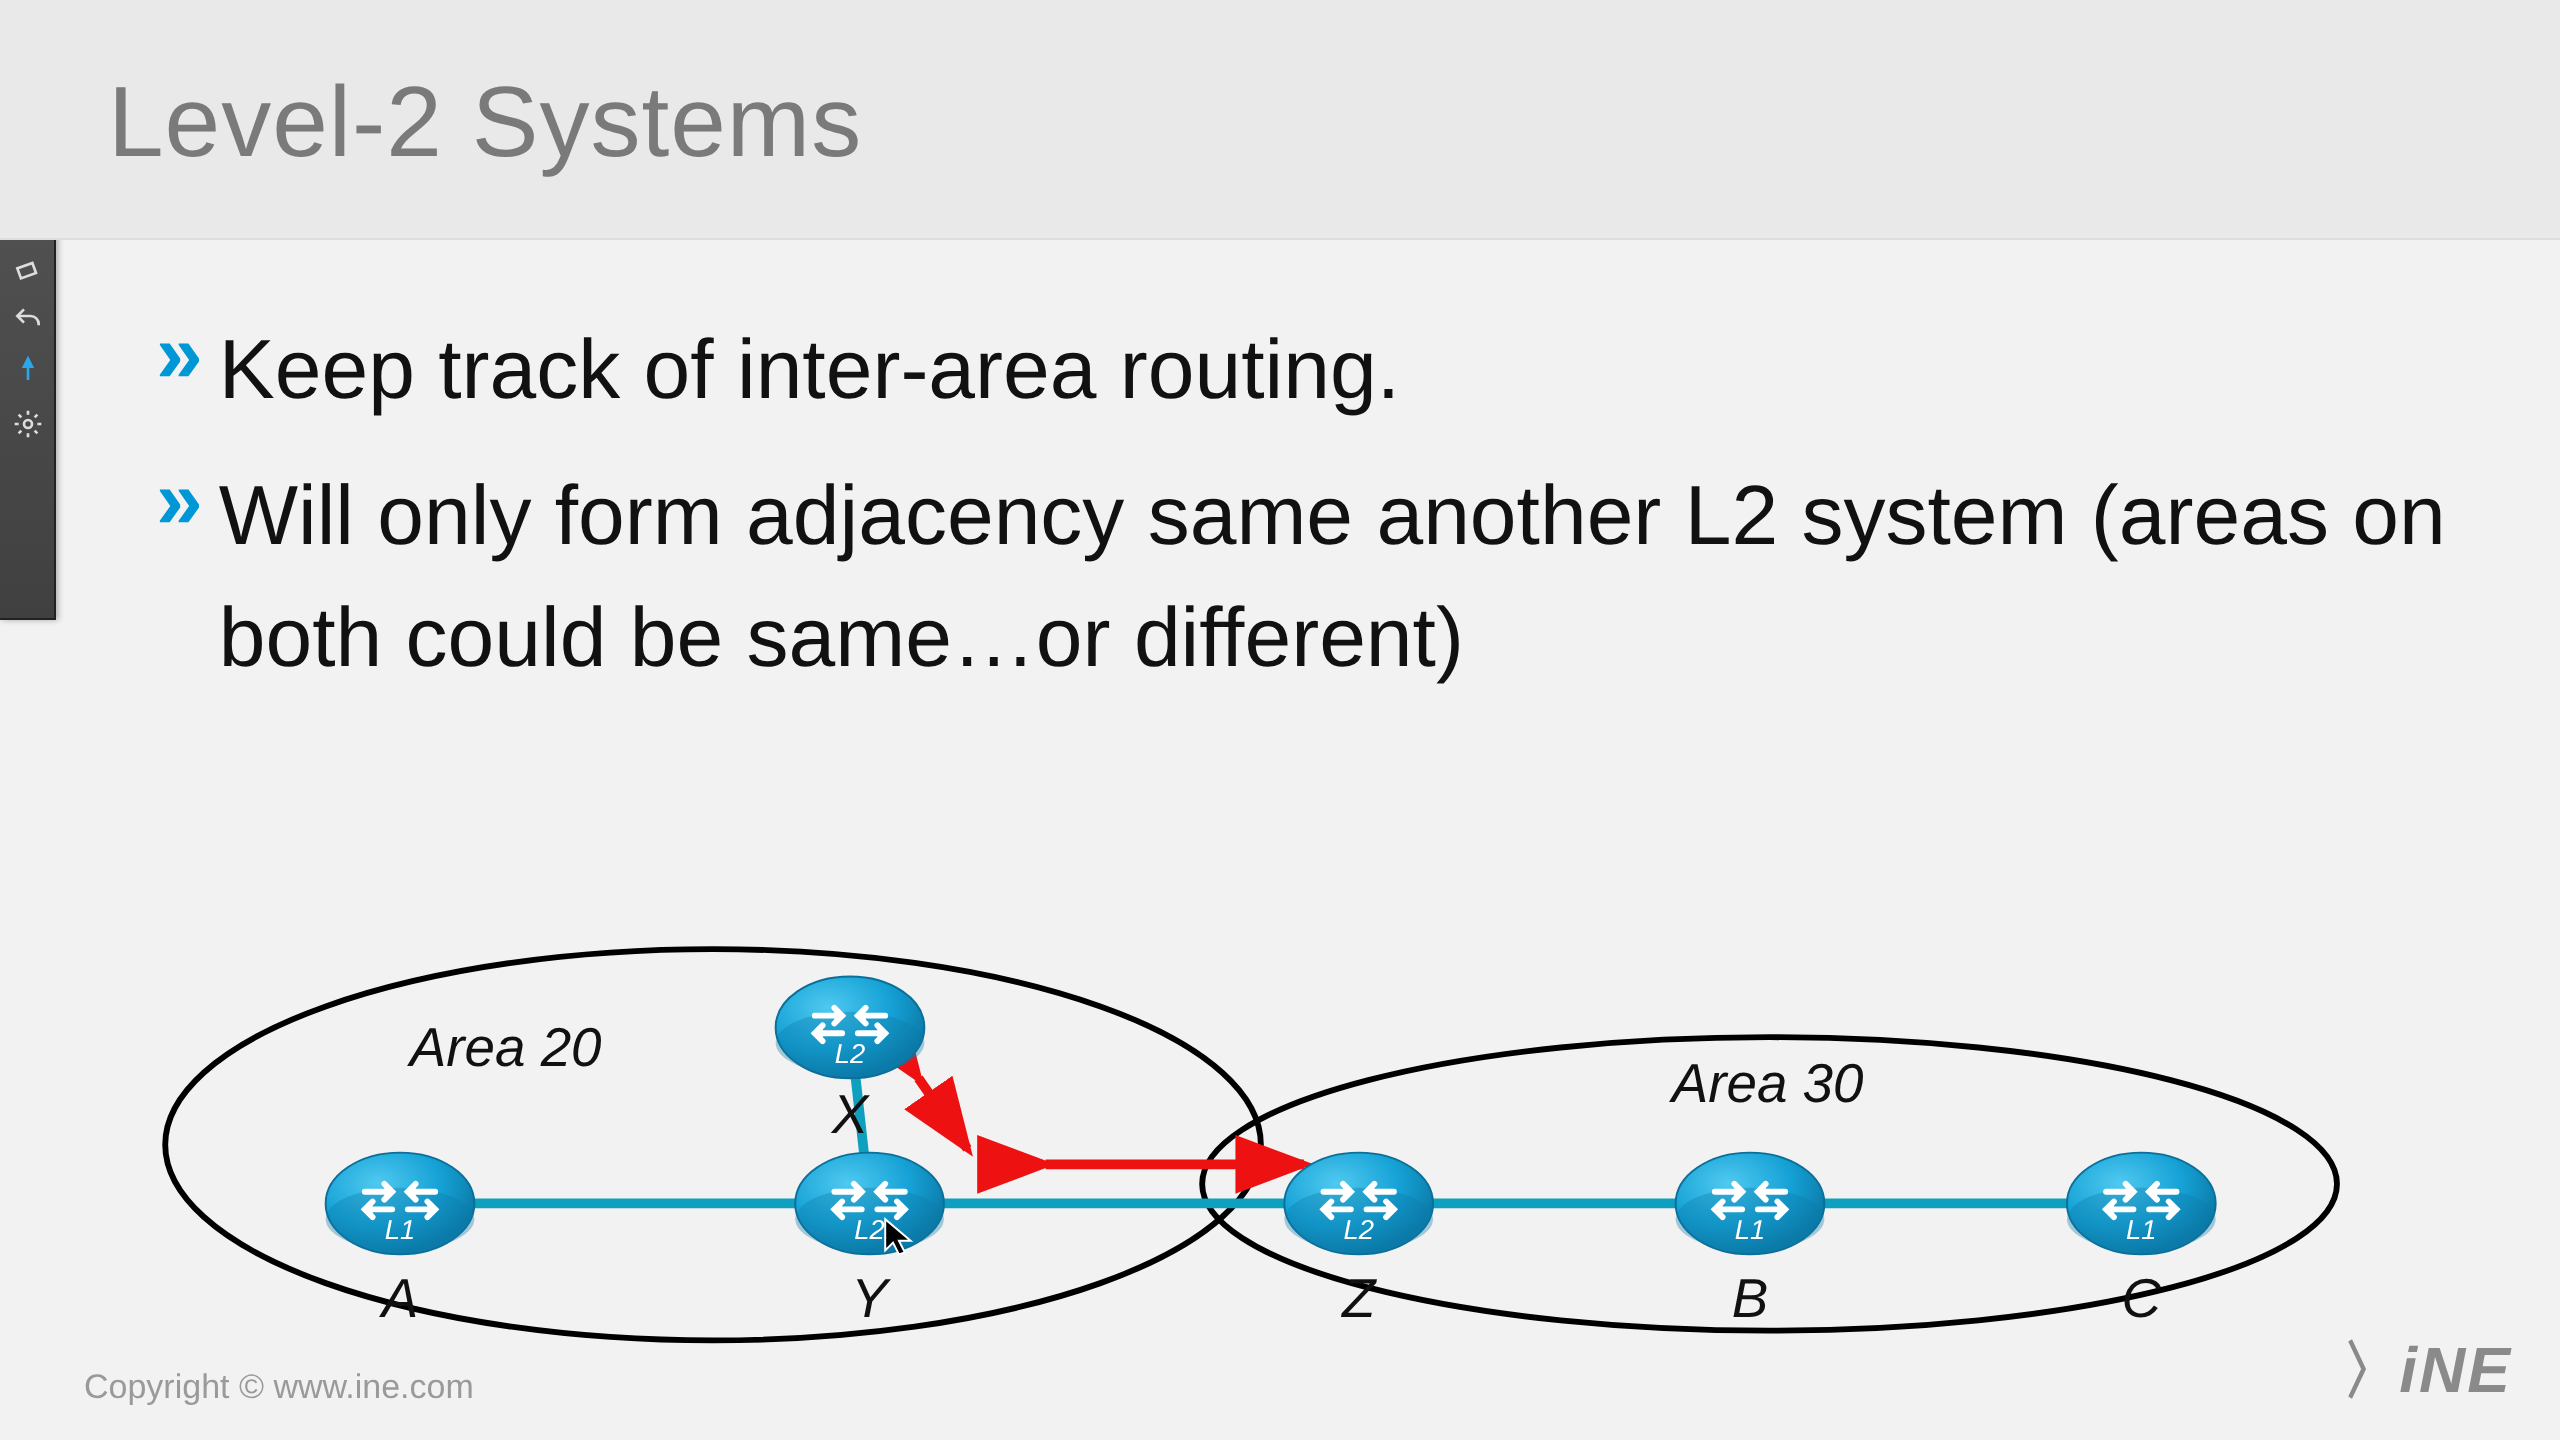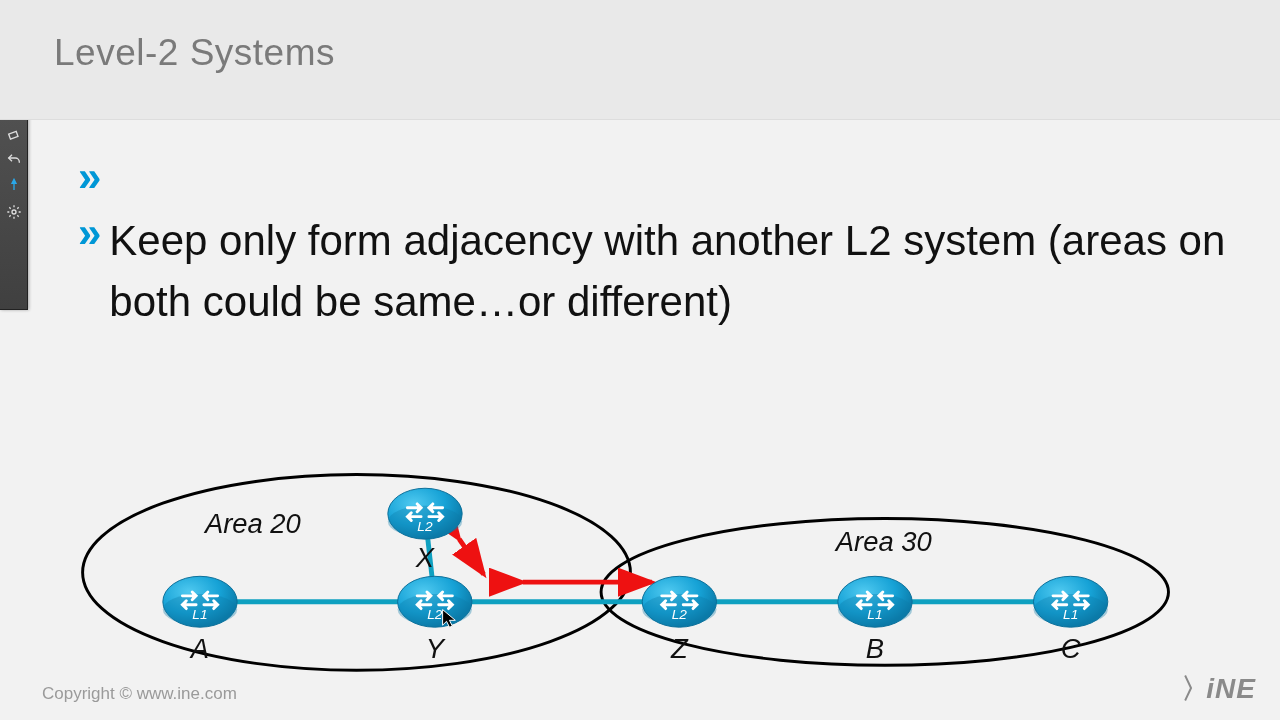--- a/index.html
+++ b/index.html
@@ -20,39 +20,39 @@
   .tbicon.green svg { stroke:#7ecb3c; fill:#7ecb3c; }
   .tbicon.blue svg { stroke:#2aa7e8; fill:#2aa7e8; }
 
   
   .titlebar {
     position: absolute; left: 0; right: 0; top: 0; height: 120px;
     background: #e9e9e9; border-bottom: 1px solid #ddd;
   }
   .title {
     position: absolute; left: 54px; top: 32px;
-    font-size: 37px; font-weight: 400; color: #7a7a7a; letter-spacing: 0.5px;
+    font-size: 50px; font-weight: 400; color: #7a7a7a; letter-spacing: 0.5px;
   }
 
   
   .content { position:absolute; left:78px; top:155px; right:30px; }
   .bullet-row { display:flex; margin-bottom:12px; align-items:flex-start; }
   .bullet-marker { color:#0097d6; font-size:42px; font-weight:700; letter-spacing:-6px; margin-right:14px; line-height:1.05; }
   .bullet-text { font-size:42px; color:#111; line-height:1.45; font-weight:400; }
 
   
   .diagram { position:absolute; left:60px; right:40px; top:455px; bottom:40px;font-style:italic; }
   .diagram svg { width:100%; height:100%; overflow:visible; }
 
   .router-label-under { font-size:28px; fill:#111; font-family:inherit; text-anchor:middle; }
   .router-label-in { font-size:14px; fill:#fff; font-family:inherit; text-anchor:middle; font-weight:500; }
   .area-label { font-size:28px; fill:#111; font-family:inherit; }
 
   .copyright { position:absolute; left:42px; bottom:16px; font-size:17px; color:#9a9a9a; }
-  .logo { position:absolute; right:24px; bottom:12px; font-size:28px; font-style:italic; color:#8a8a8a; font-weight:600; letter-spacing:1px; }
+  .logo { position:absolute; right:24px; bottom:12px; font-size:32px; font-style:italic; color:#8a8a8a; font-weight:600; letter-spacing:1px; }
   .logo::before { content:"〉"; font-style:normal; margin-right:-4px; color:#8a8a8a; }
 
 </style>
 </head>
 <body>
 
 <div class="toolbar">
   <div class="tbpage">1/1</div>
   <div class="tbicon">
       <svg viewBox="0 0 24 24">
@@ -94,24 +94,25 @@
     </div>
 </div>
 
 <div class="titlebar">
   <div class="title">Level-2 Systems</div>
 </div>
 
 <div class="content">
   <div class="bullet-row">
     <div class="bullet-marker">»</div>
+    <div class="bullet-text">Keep track of inter-area routing.</div>
   </div>
   <div class="bullet-row">
     <div class="bullet-marker">»</div>
-    <div class="bullet-text">Keep only form adjacency with another L2 system (areas on both could be same…or different)</div>
+    <div class="bullet-text">Will only form adjacency same another L2 system (areas on both could be same…or different)</div>
   </div>
 </div>
 
 <div class="diagram">
 <svg viewBox="0 0 1180 230">
   <defs>
     <radialGradient id="rgrad" cx="35%" cy="30%" r="70%">
       <stop offset="0%" stop-color="#4fc9f0"></stop>
       <stop offset="60%" stop-color="#16a2d6"></stop>
       <stop offset="100%" stop-color="#0b7aa8"></stop>

